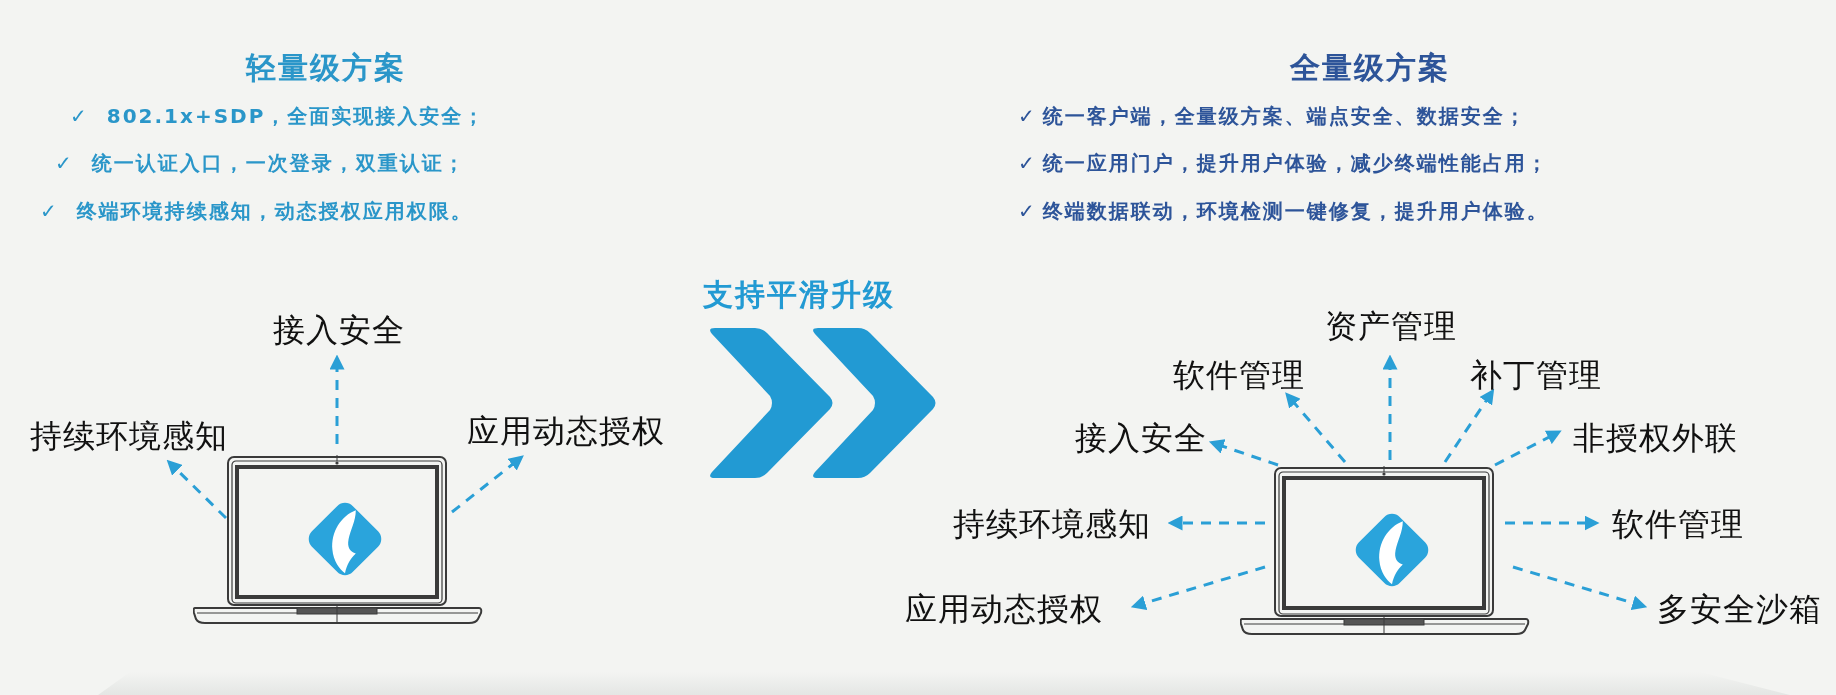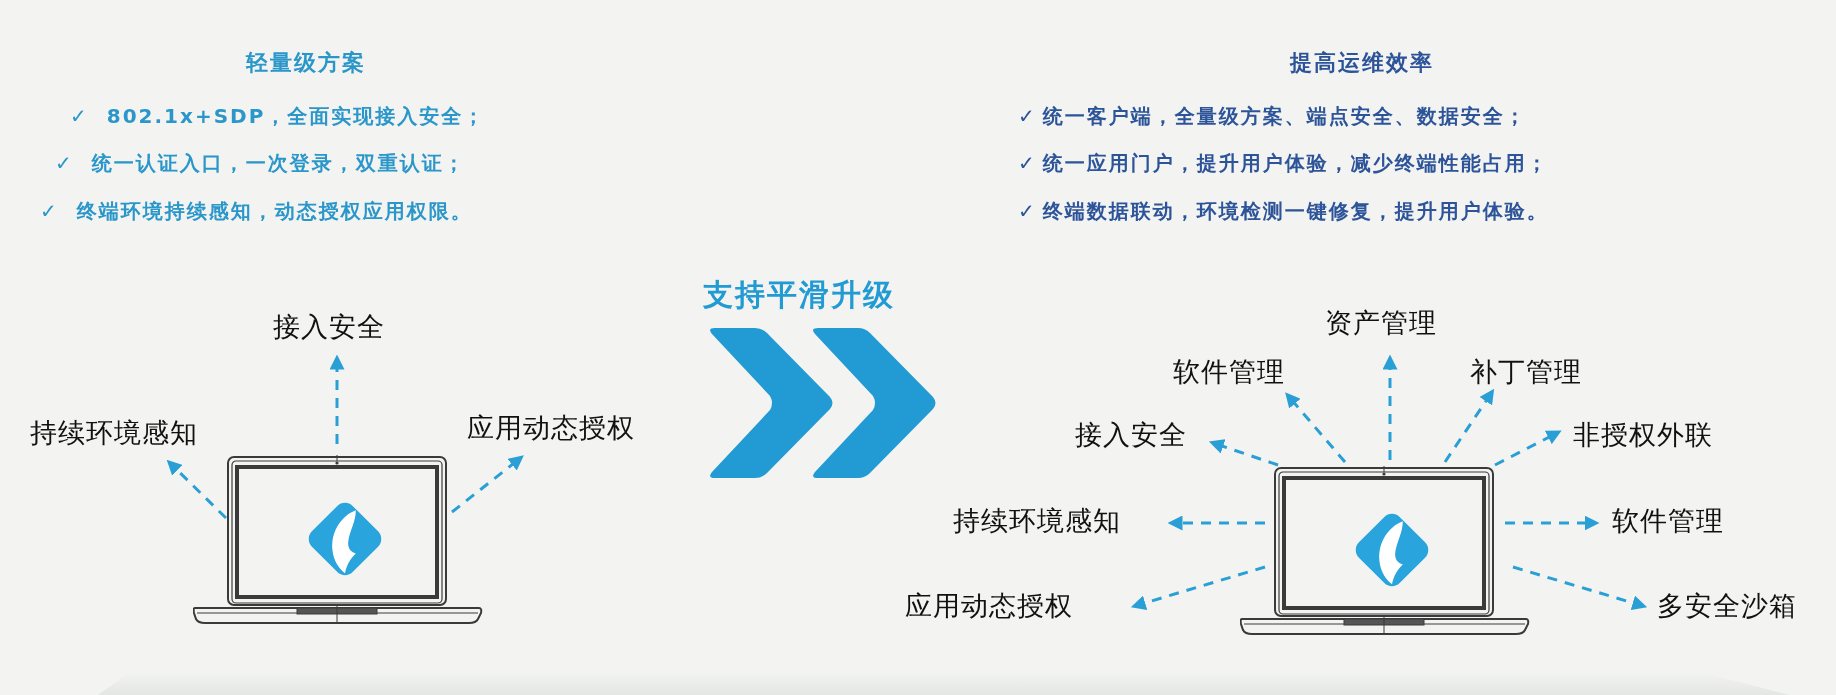--- a/index.html
+++ b/index.html
@@ -2,48 +2,48 @@
 <html><head>
 <meta charset="utf-8">
 <style>
   html, body { margin: 0; padding: 0; }
   body {
     width: 1836px; height: 695px; overflow: hidden; position: relative;
     background: #f3f4f2;
     font-family: "DejaVu Sans", "Liberation Sans", sans-serif;
   }
   .abs { position: absolute; }
-  .heading { font-size: 22px; font-weight: bold; letter-spacing: 2px; text-align: center; white-space: nowrap; }
+  .heading { font-size: 30px; font-weight: bold; letter-spacing: 2px; text-align: center; white-space: nowrap; }
   .heading.light { color: #2a96c9; }
   .heading.full { color: #2d5499; }
   .bullet { font-size: 20px; font-weight: bold; letter-spacing: 2px; white-space: nowrap; }
   .bullet.light { color: #2a96c9; }
   .bullet.full { color: #2d5499; }
   .bullet .chk { font-weight: normal; margin-right: 6px; }
   .bullet.light .chk { margin-right: 18px; }
-  .lbl { font-size: 27px; color: #111; white-space: nowrap; letter-spacing: 1px; }
+  .lbl { font-size: 32px; color: #111; white-space: nowrap; letter-spacing: 1px; }
   .upgrade { font-size: 30px; font-weight: bold; color: #229ad3; letter-spacing: 2px; white-space: nowrap; }
   svg { position: absolute; left: 0; top: 0; }
 </style>
 </head>
 <body>
 
 <div class="abs heading light" style="left:246px; top:48px;">轻量级方案</div>
 
 <div class="abs bullet light" style="left:70px; top:103px;">
   <span class="chk">✓</span><span>802.1x+SDP，全面实现接入安全；</span>
 </div>
 <div class="abs bullet light" style="left:55px; top:150px;">
   <span class="chk">✓</span><span>统一认证入口，一次登录，双重认证；</span>
 </div>
 <div class="abs bullet light" style="left:40px; top:198px;">
   <span class="chk">✓</span><span>终端环境持续感知，动态授权应用权限。</span>
 </div>
 
-<div class="abs heading full" style="left:1290px; top:48px;">提高运维效率</div>
+<div class="abs heading full" style="left:1290px; top:48px;">全量级方案</div>
 
 <div class="abs bullet full" style="left:1018px; top:103px;">
   <span class="chk">✓</span><span>统一客户端，全量级方案、端点安全、数据安全；</span>
 </div>
 <div class="abs bullet full" style="left:1018px; top:150px;">
   <span class="chk">✓</span><span>统一应用门户，提升用户体验，减少终端性能占用；</span>
 </div>
 <div class="abs bullet full" style="left:1018px; top:198px;">
   <span class="chk">✓</span><span>终端数据联动，环境检测一键修复，提升用户体验。</span>
 </div>

